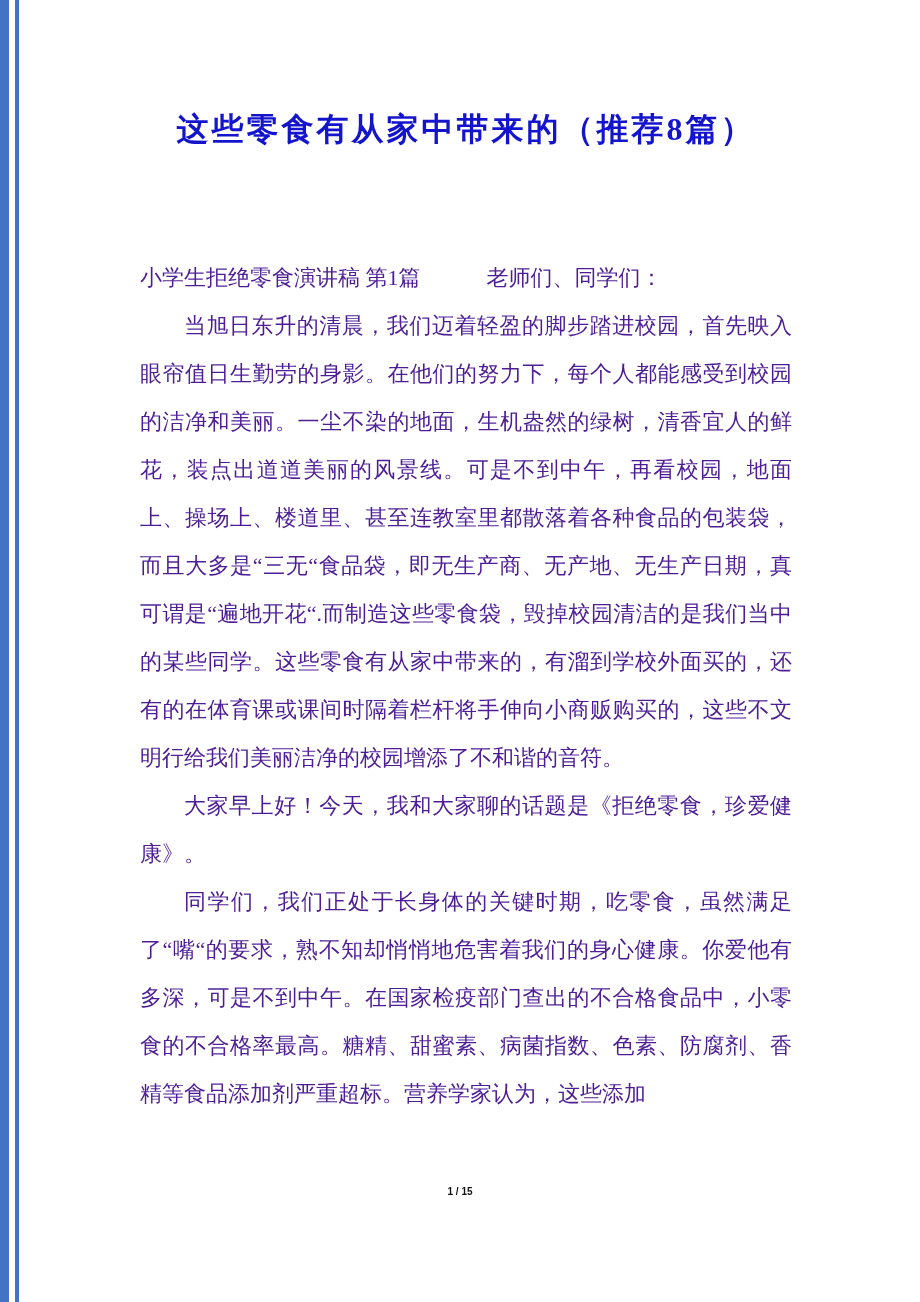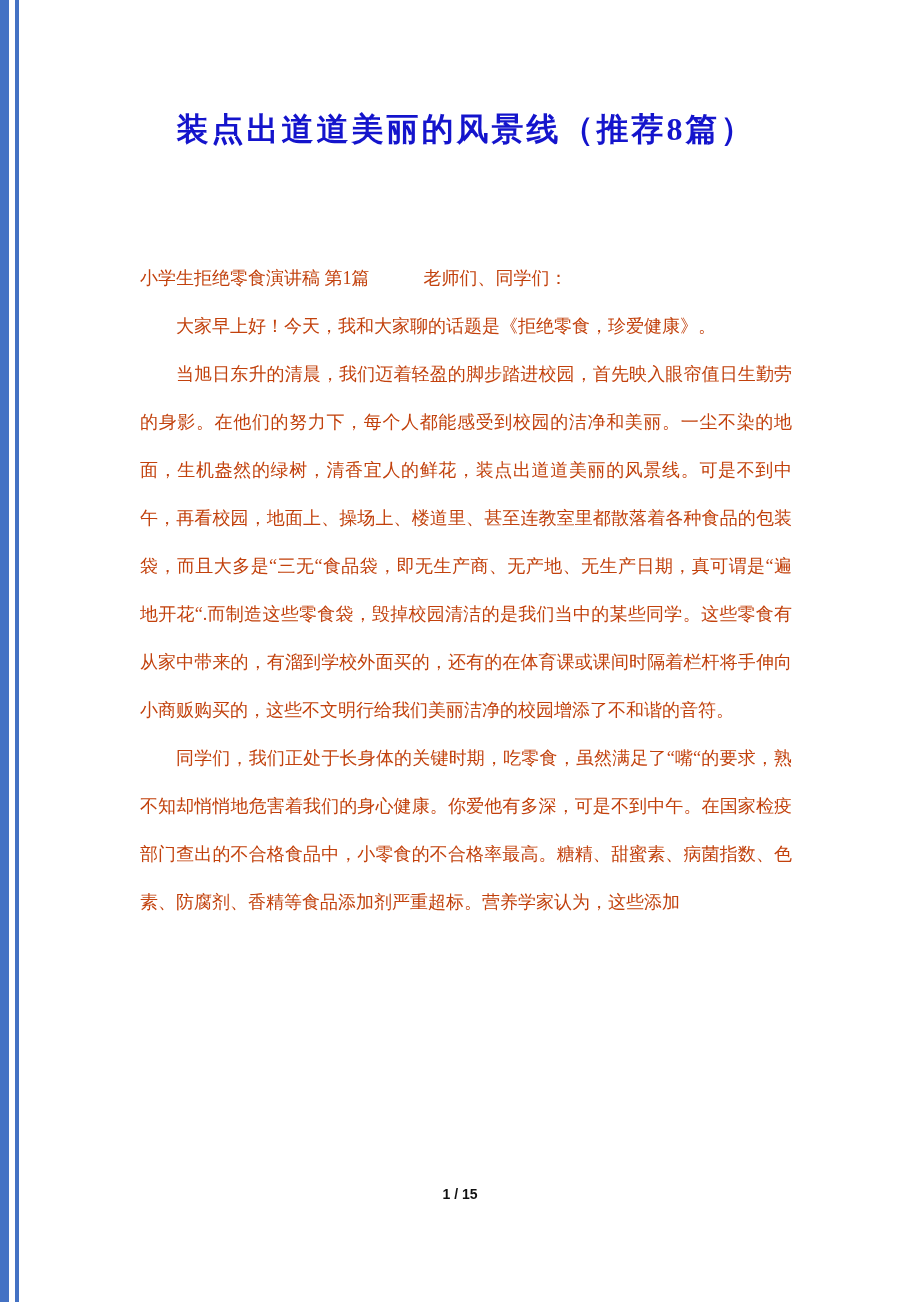--- a/index.html
+++ b/index.html
@@ -47,56 +47,56 @@
     letter-spacing: 3px;
     color: var(--title-color, #1414CC);
     white-space: nowrap;
   }
   .body-text {
     margin-top: 104px;
   }
   p.para {
     margin: 0;
     padding: 0;
-    font-size: 18px;
+    font-size: 22px;
     line-height: 48px;
     text-align: justify;
-    color: #c2410c;
+    color: #4c1d95;
   }
   p.para.indent {
     text-indent: 2em;
   }
   .page-footer {
     position: absolute;
     top: 1186px;
     left: 0;
     width: 100%;
     text-align: center;
     font-family: "Liberation Sans", "DejaVu Sans", sans-serif;
-    font-size: 14px;
+    font-size: 10px;
     font-weight: bold;
     color: #111111;
   }
 </style>
 </head>
 <body>
 
 <div>
 
   <div class="accent-bar-outer"></div>
   <div class="accent-bar-inner"></div>
 
   <div class="content">
 
-    <h1 class="doc-title">装点出道道美丽的风景线（推荐8篇）</h1>
+    <h1 class="doc-title">这些零食有从家中带来的（推荐8篇）</h1>
 
     <div class="body-text">
       <p class="para">小学生拒绝零食演讲稿 第1篇　　　老师们、同学们：</p>
+      <p class="para indent">当旭日东升的清晨，我们迈着轻盈的脚步踏进校园，首先映入眼帘值日生勤劳的身影。在他们的努力下，每个人都能感受到校园的洁净和美丽。一尘不染的地面，生机盎然的绿树，清香宜人的鲜花，装点出道道美丽的风景线。可是不到中午，再看校园，地面上、操场上、楼道里、甚至连教室里都散落着各种食品的包装袋，而且大多是“三无“食品袋，即无生产商、无产地、无生产日期，真可谓是“遍地开花“.而制造这些零食袋，毁掉校园清洁的是我们当中的某些同学。这些零食有从家中带来的，有溜到学校外面买的，还有的在体育课或课间时隔着栏杆将手伸向小商贩购买的，这些不文明行给我们美丽洁净的校园增添了不和谐的音符。</p>
       <p class="para indent">大家早上好！今天，我和大家聊的话题是《拒绝零食，珍爱健康》。</p>
-      <p class="para indent">当旭日东升的清晨，我们迈着轻盈的脚步踏进校园，首先映入眼帘值日生勤劳的身影。在他们的努力下，每个人都能感受到校园的洁净和美丽。一尘不染的地面，生机盎然的绿树，清香宜人的鲜花，装点出道道美丽的风景线。可是不到中午，再看校园，地面上、操场上、楼道里、甚至连教室里都散落着各种食品的包装袋，而且大多是“三无“食品袋，即无生产商、无产地、无生产日期，真可谓是“遍地开花“.而制造这些零食袋，毁掉校园清洁的是我们当中的某些同学。这些零食有从家中带来的，有溜到学校外面买的，还有的在体育课或课间时隔着栏杆将手伸向小商贩购买的，这些不文明行给我们美丽洁净的校园增添了不和谐的音符。</p>
       <p class="para indent">同学们，我们正处于长身体的关键时期，吃零食，虽然满足了“嘴“的要求，熟不知却悄悄地危害着我们的身心健康。你爱他有多深，可是不到中午。在国家检疫部门查出的不合格食品中，小零食的不合格率最高。糖精、甜蜜素、病菌指数、色素、防腐剂、香精等食品添加剂严重超标。营养学家认为，这些添加</p>
     </div>
 
   </div>
 
   <div class="page-footer">1 / 15</div>
 
 </div>
 
 </body></html>

